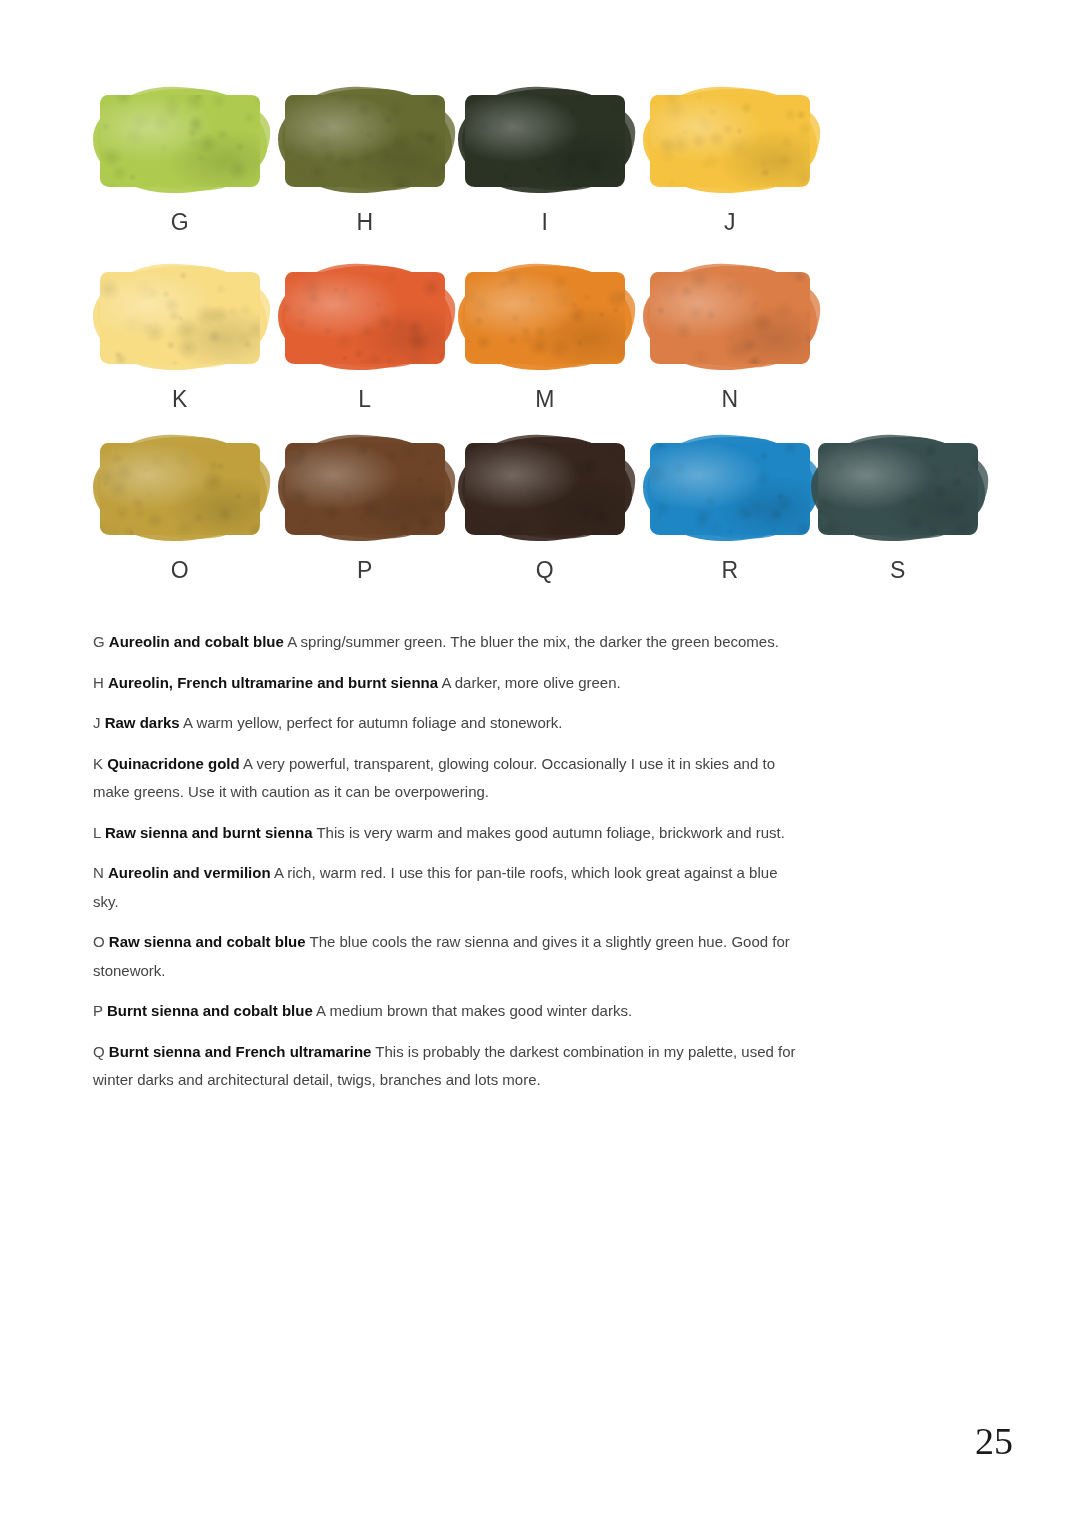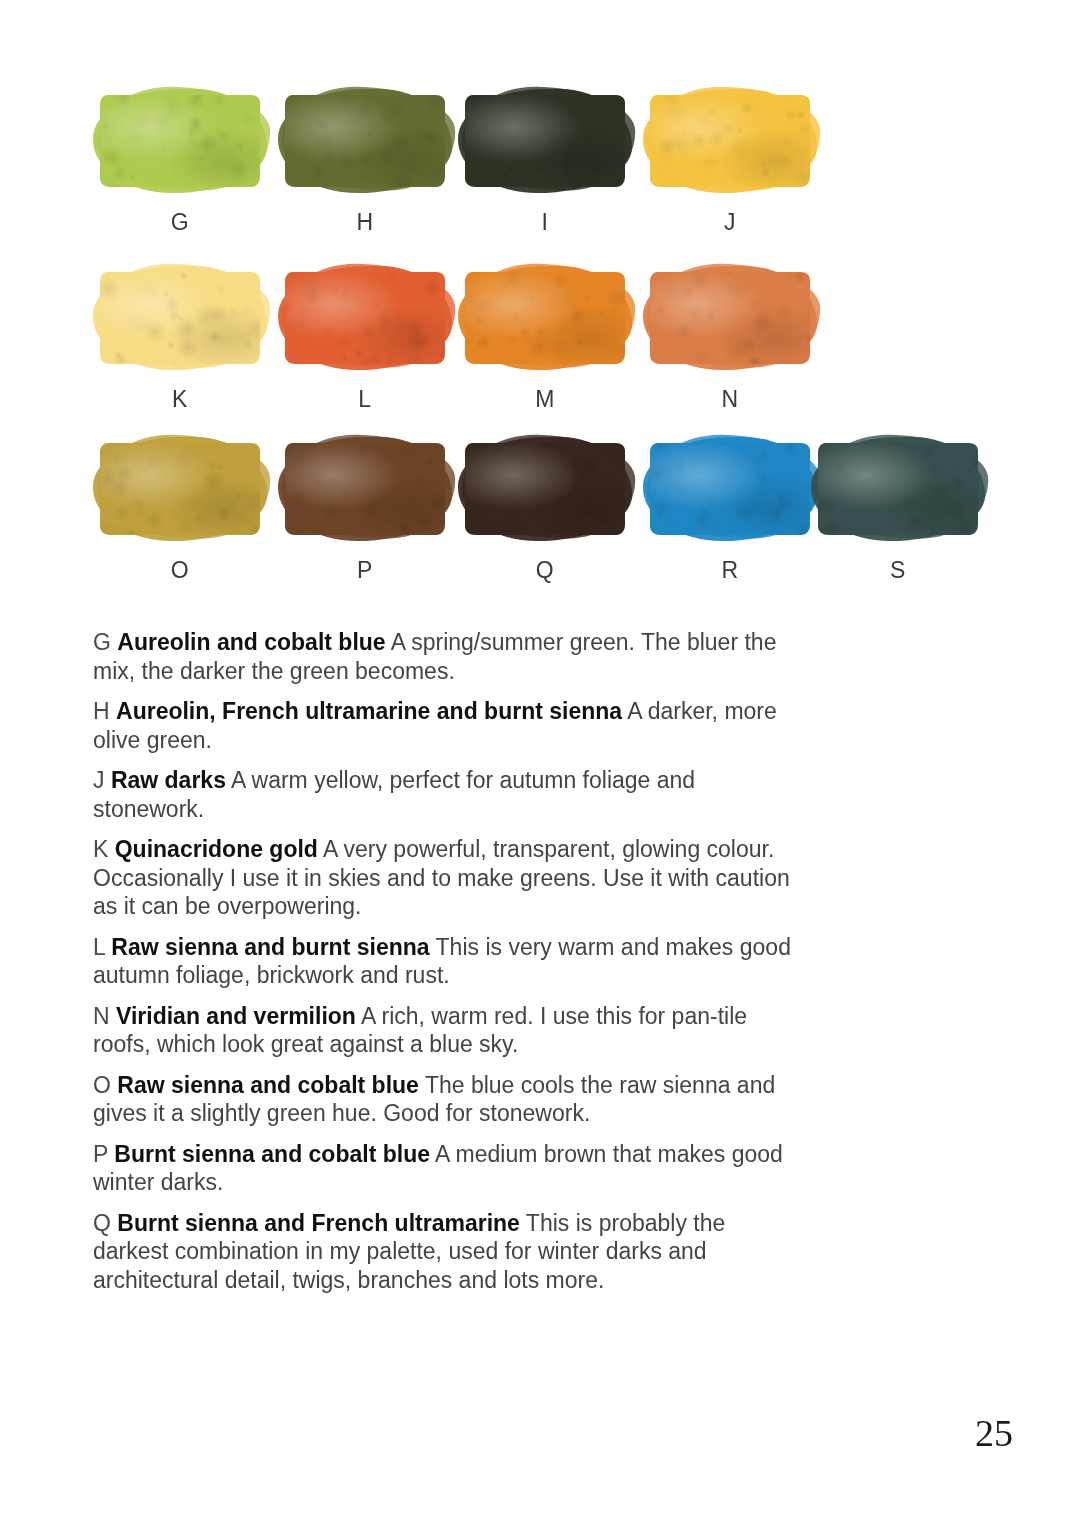--- a/index.html
+++ b/index.html
@@ -100,21 +100,21 @@
 
   
   #descriptions {
     position: absolute;
     left: 93px;
     top: 628px;
     width: 710px;
   }
   .desc-entry {
     margin: 0 0 12px 0;
-    font-size: 23px;
+    font-size: 15px;
     line-height: 28.5px;
     color: #3d3d3d;
     font-family: "Liberation Sans", sans-serif;
     text-align: left;
   }
   .desc-letter {
     color: #4a4a4a;
     font-weight: 400;
   }
   .desc-name {
@@ -123,21 +123,21 @@
   }
   .desc-body {
     font-weight: 400;
     color: #444444;
   }
 
   
   #page-number {
     position: absolute;
     right: 65px;
-    bottom: 58px;
+    bottom: 50px;
     font-family: "Liberation Serif", serif;
     font-size: 38px;
     color: #1a1a1a;
   }
 </style>
 </head>
 <body>
 
 <div id="swatch-board">
   <div class="swatch-row" id="swatch-row-1">
@@ -238,19 +238,19 @@
       </div>
     </div>
 </div>
 
 <div id="descriptions">
     <p class="desc-entry"><span class="desc-letter">G</span> <span class="desc-name">Aureolin and cobalt blue</span>  <span class="desc-body">A spring/summer green. The bluer the mix, the darker the green becomes.</span></p>
     <p class="desc-entry"><span class="desc-letter">H</span> <span class="desc-name">Aureolin, French ultramarine and burnt sienna</span>  <span class="desc-body">A darker, more olive green.</span></p>
     <p class="desc-entry"><span class="desc-letter">J</span> <span class="desc-name">Raw darks</span>  <span class="desc-body">A warm yellow, perfect for autumn foliage and stonework.</span></p>
     <p class="desc-entry"><span class="desc-letter">K</span> <span class="desc-name">Quinacridone gold</span>  <span class="desc-body">A very powerful, transparent, glowing colour. Occasionally I use it in skies and to make greens. Use it with caution as it can be overpowering.</span></p>
     <p class="desc-entry"><span class="desc-letter">L</span> <span class="desc-name">Raw sienna and burnt sienna</span>  <span class="desc-body">This is very warm and makes good autumn foliage, brickwork and rust.</span></p>
-    <p class="desc-entry"><span class="desc-letter">N</span> <span class="desc-name">Viridian and vermilion</span>  <span class="desc-body">A rich, warm red. I use this for pan-tile roofs, which look great against a blue sky.</span></p>
+    <p class="desc-entry"><span class="desc-letter">N</span> <span class="desc-name">Aureolin and vermilion</span>  <span class="desc-body">A rich, warm red. I use this for pan-tile roofs, which look great against a blue sky.</span></p>
     <p class="desc-entry"><span class="desc-letter">O</span> <span class="desc-name">Raw sienna and cobalt blue</span>  <span class="desc-body">The blue cools the raw sienna and gives it a slightly green hue. Good for stonework.</span></p>
     <p class="desc-entry"><span class="desc-letter">P</span> <span class="desc-name">Burnt sienna and cobalt blue</span>  <span class="desc-body">A medium brown that makes good winter darks.</span></p>
     <p class="desc-entry"><span class="desc-letter">Q</span> <span class="desc-name">Burnt sienna and French ultramarine</span>  <span class="desc-body">This is probably the darkest combination in my palette, used for winter darks and architectural detail, twigs, branches and lots more.</span></p>
   </div>
 
 <div id="page-number">25</div>
 
 </body></html>

